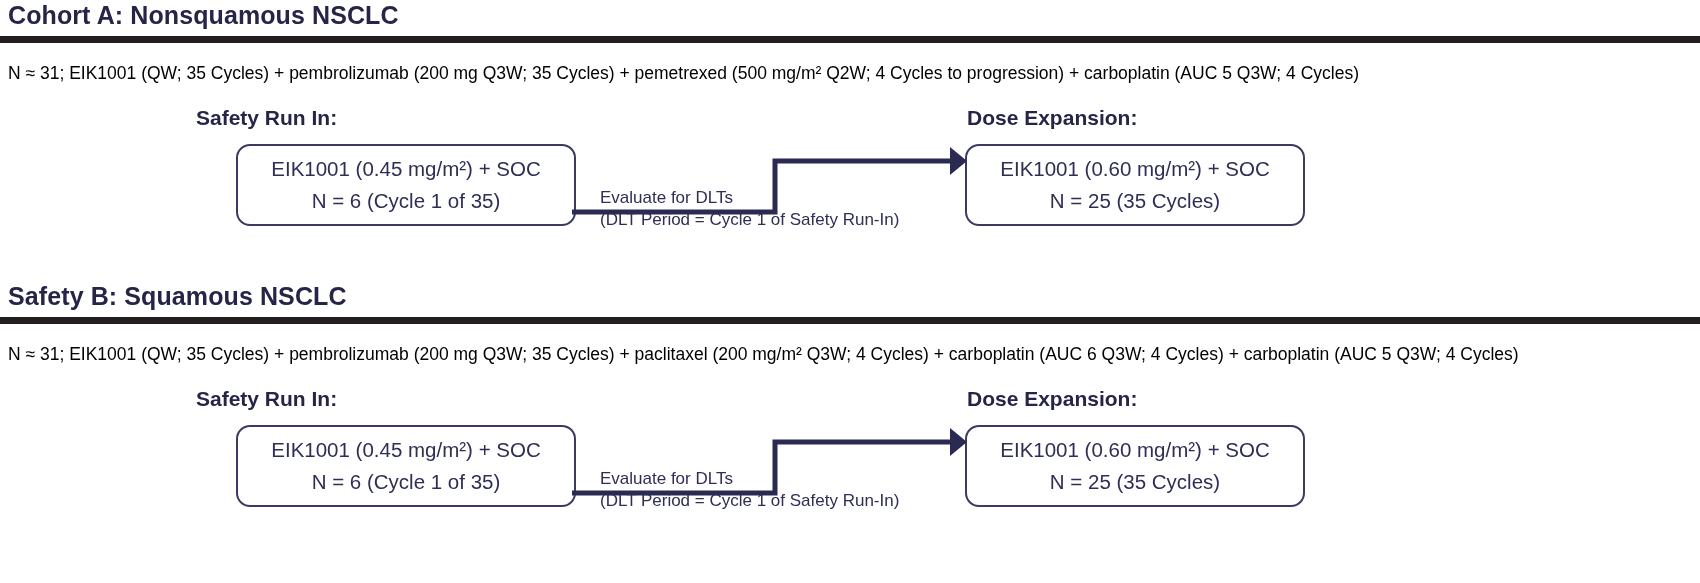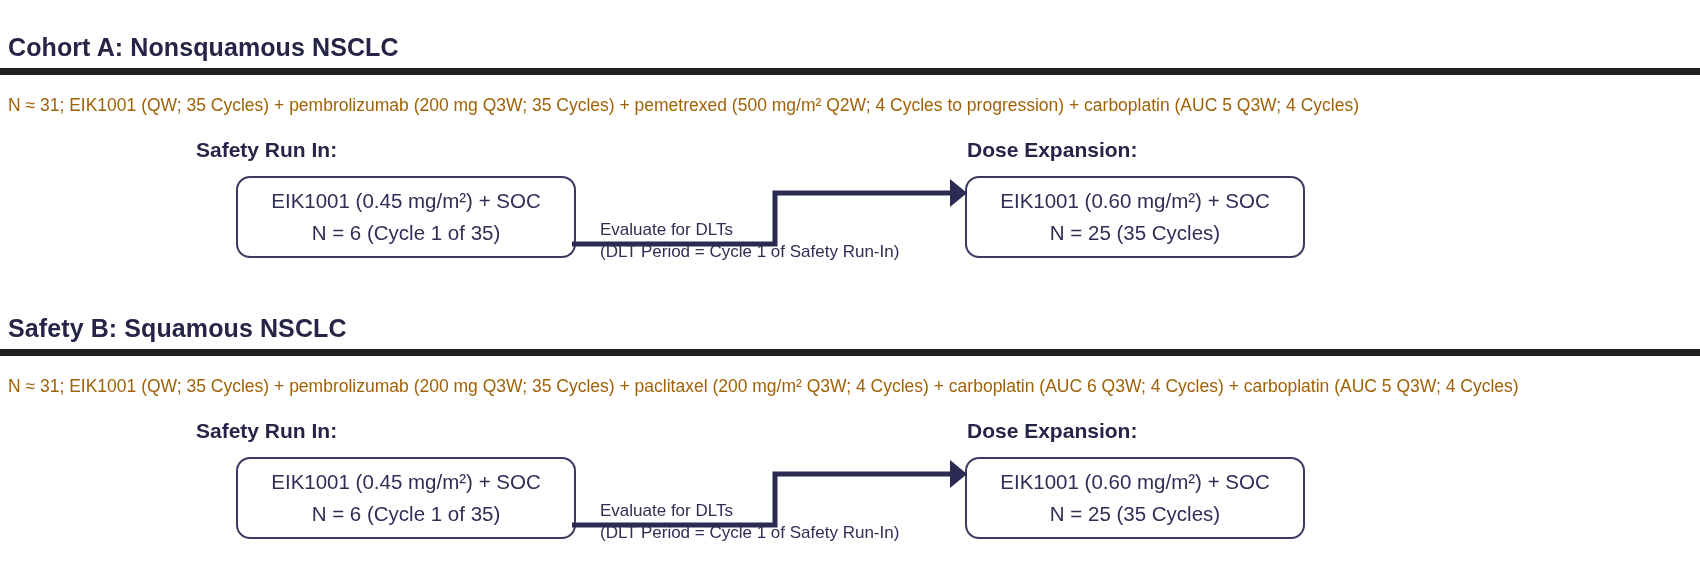--- a/index.html
+++ b/index.html
@@ -33,21 +33,21 @@
 
   .rule {
     height: 7px;
     background: #231f20;
     width: 1700px;
     margin: 0;
   }
 
   .cohort-desc {
     font-size: 17.5px;
-    color: #a16207;
+    color: #000000;
     padding-left: 8px;
     line-height: 1.2;
     white-space: nowrap;
   }
 
   
   .flow {
     position: relative;
     width: 1392px;
     text-decoration: underline;
@@ -91,21 +91,21 @@
     color: #2f2e55;
     line-height: 1.3;
     white-space: nowrap;
   }
 </style>
 </head>
 <body>
 
 <div class="cohort" style="height:283px;">
 
-  <div class="cohort-heading" style="padding-top:2px;margin-top:32px;">Cohort A: Nonsquamous NSCLC</div>
+  <div class="cohort-heading" style="padding-top:2px;">Cohort A: Nonsquamous NSCLC</div>
 
   <div class="rule" style="margin-top:6px;"></div>
 
   <div class="cohort-desc" style="margin-top:20px;">N ≈ 31; EIK1001 (QW; 35 Cycles) + pembrolizumab (200 mg Q3W; 35 Cycles) + pemetrexed (500 mg/m² Q2W; 4 Cycles to progression) + carboplatin (AUC 5 Q3W; 4 Cycles)</div>
 
   <div class="flow" style="height:180px;">
 
     <div class="col-label" style="left:196px; top:22px;">Safety Run In:</div>
 
     <div class="col-label" style="left:967px; top:22px;">Dose Expansion:</div>

